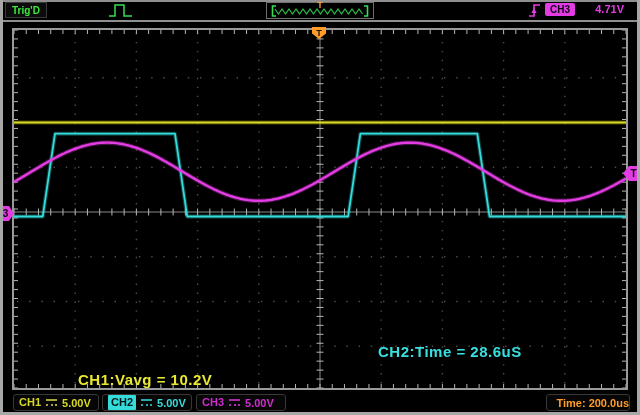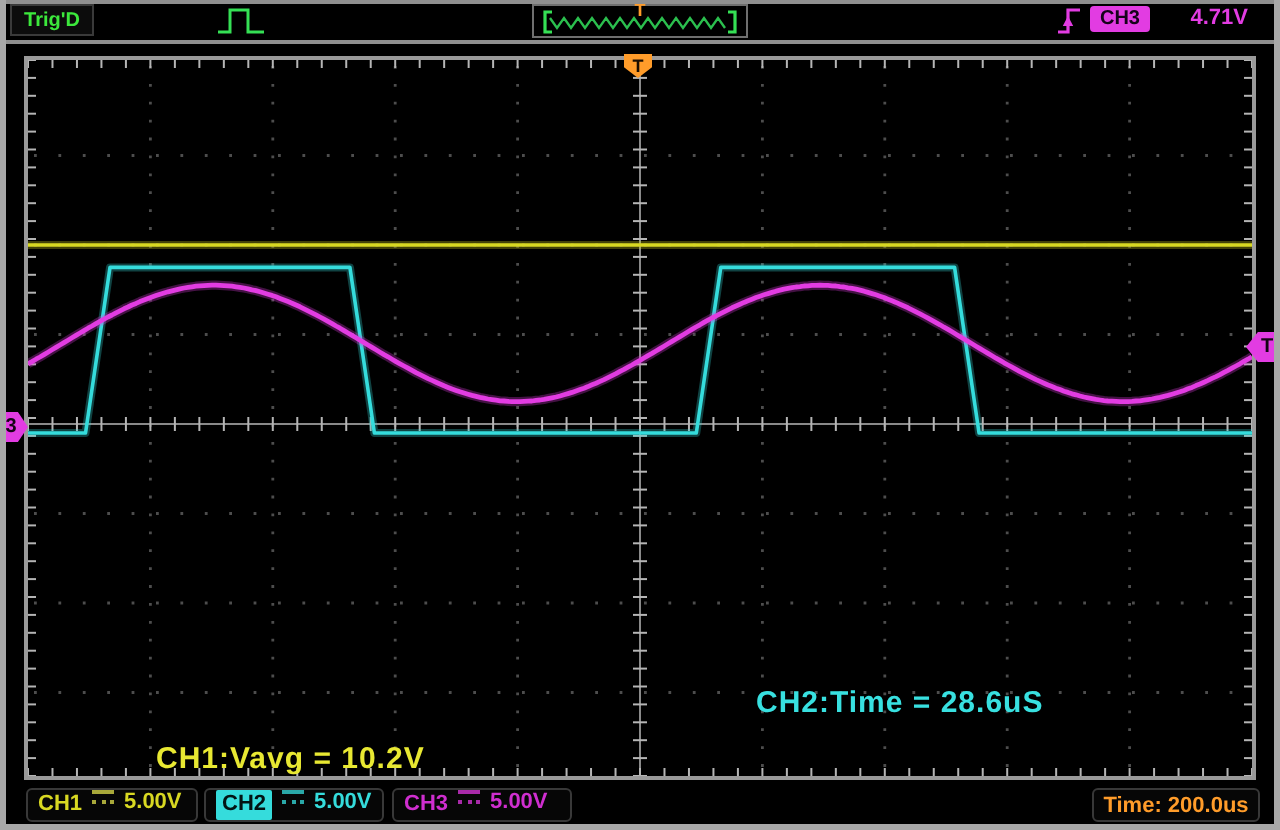--- a/index.html
+++ b/index.html
@@ -63,33 +63,33 @@
 
   
   .meas{position:absolute;top:343px;font-size:15px;font-weight:bold;letter-spacing:.5px;}
   .meas.ch1{left:78px;color:#e8e832;margin-top:28px;}
   .meas.ch2{left:378px;color:#38e0e0;}
 
   
   .chbox{
     position:absolute;top:394px;height:17px;background:#060606;
     border:1px solid #383838;border-radius:3px;box-sizing:border-box;
-    display:flex;align-items:flex-start;gap:5px;padding:0 5px;
+    display:flex;align-items:center;gap:5px;padding:0 5px;
     font-size:11px;font-weight:bold;
   }
   .chbox .lbl{line-height:15px;}
   .chbox.ch1{left:13px;width:86px;color:#d8d822;}
   .chbox.ch2{left:102px;width:90px;color:#35dcdc;}
   .chbox.ch2 .lbl{background:#35dcdc;color:#021414;padding:0 3px;border-radius:1px;}
   .chbox.ch3{left:196px;width:90px;color:#cf2ecf;}
   .timebox{
     position:absolute;top:394px;left:546px;width:84px;height:17px;
     background:#060606;border:1px solid #383838;border-radius:3px;box-sizing:border-box;
     color:#ff9c2a;font-size:11px;font-weight:bold;
-    display:flex;align-items:center;justify-content:center;
+    display:flex;align-items:center;justify-content:flex-end;
   }
   .dc-icon{width:11px;height:7px;position:relative;}
   .dc-icon::before{content:"";position:absolute;left:0;top:0;width:11px;height:0;
     border-top:2px solid currentColor;}
   .dc-icon::after{content:"";position:absolute;left:0;top:5px;width:11px;height:0;
     border-top:2px dotted currentColor;}
 </style>
 </head>
 <body>
 

